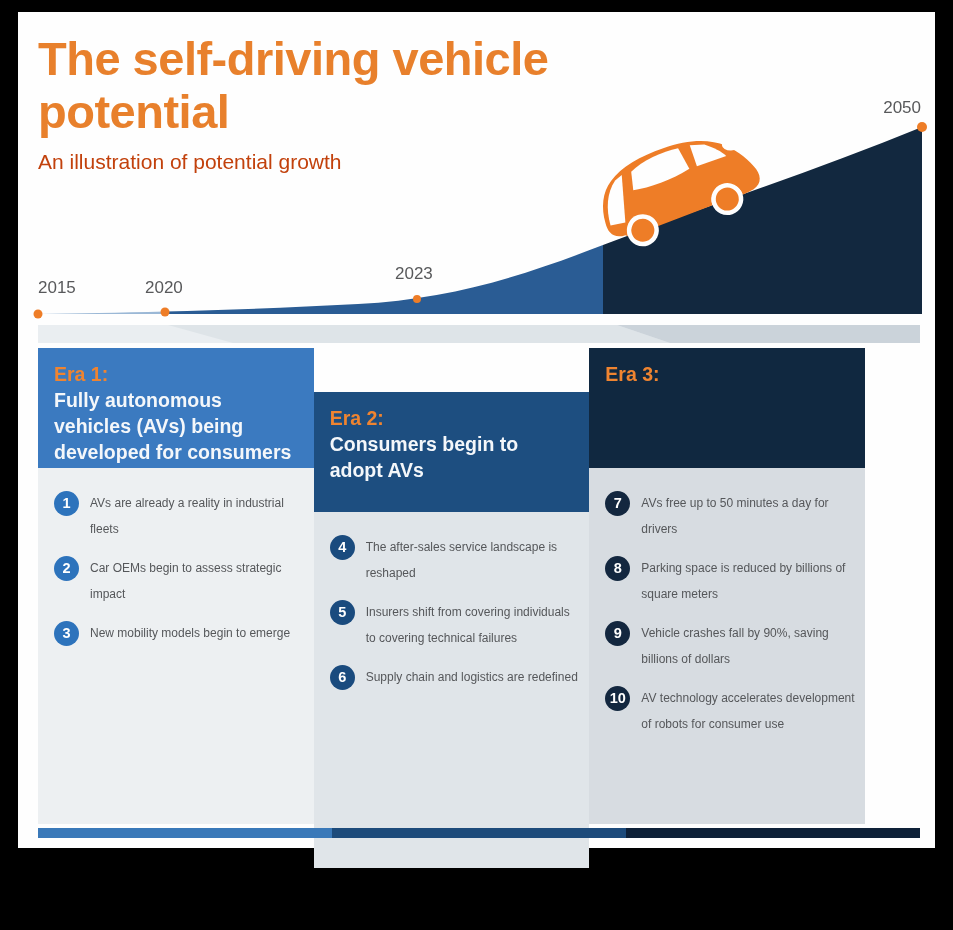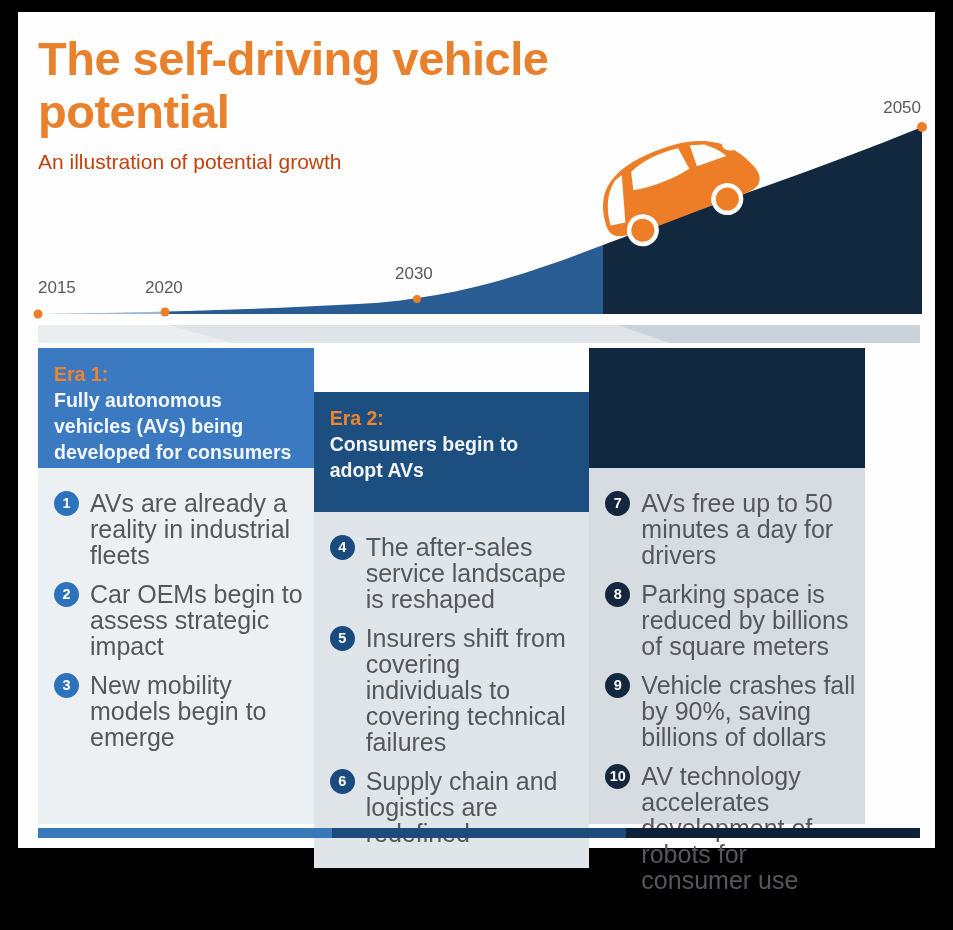--- a/index.html
+++ b/index.html
@@ -67,21 +67,21 @@
     flex: 0 0 25px; width: 25px; height: 25px;
     border-radius: 50%;
     color: #fff; font-size: 14.5px; font-weight: bold;
     text-align: center; line-height: 25px;
     margin-right: 11px; margin-top: 1px;
   }
   .col1 .badge { background: #2d73bc; }
   .col2 .badge { background: #1a4b7e; }
   .col3 .badge { background: #13273f; }
   .item-text {
-    font-size: 25px; line-height: 26px; color: #55575a;
+    font-size: 12px; line-height: 26px; color: #55575a;
     max-width: 234px;
   }
   .bottom-bar {
     position: absolute; left: 20px; top: 816px;
     width: 882px; height: 10px; display: flex;
   }
   .bottom-bar .seg { width: 294px; height: 10px; }
   .seg.s1 { background: #3a79b9; }
   .seg.s2 { background: #1d4b7b; }
   .seg.s3 { background: #0e2138; }
@@ -122,21 +122,21 @@
     <g fill="#ee7d27">
       <circle cx="20" cy="302" r="4.5"></circle>
       <circle cx="147" cy="300" r="4.5"></circle>
       <circle cx="399" cy="287" r="4"></circle>
       <circle cx="904" cy="115" r="5"></circle>
     </g>
   </svg>
 
   <div class="year y2015">2015</div>
   <div class="year y2020">2020</div>
-  <div class="year y2030">2030</div>
+  <div class="year y2030">2023</div>
   <div class="year y2050">2050</div>
 
   <svg class="car" viewBox="0 0 175 95" aria-hidden="true">
     <path fill="#ee7d27" d="M 22 78 C 10 78 6 70 7 60 C 8 44 14 30 26 22 C 40 12 62 8 86 8 C 112 8 132 14 146 26 C 156 35 164 48 167 58 C 170 68 166 76 154 77 L 146 78 A 16 16 0 0 0 114 78 L 56 80 A 16 16 0 0 0 24 80 Z"></path>
     <path fill="#fefefe" d="M 11 64 C 12 47 18 32 30 23 L 38 20 L 26 66 Z"></path>
     <path fill="#fefefe" d="M 44 38 L 48 20 C 62 13 84 11 100 13 L 104 36 C 84 41 60 41 44 38 Z"></path>
     <path fill="#fefefe" d="M 112 14 L 126 18 C 134 24 140 30 143 36 L 112 36 Z"></path>
     <ellipse cx="151" cy="27" rx="9" ry="5.5" fill="#fefefe" transform="rotate(18 151 27)"></ellipse>
     <g>
       <circle cx="40" cy="79" r="16" fill="#fefefe"></circle>
@@ -185,20 +185,21 @@
         </div>
         <div class="item">
           <span class="badge">6</span>
           <span class="item-text">Supply chain and logistics are redefined</span>
         </div>
       </div>
     </section>
 
     <section class="col col3">
       <div class="era-head e3">
+        <span class="era-label">Era 3:</span>
       </div>
       <div class="era-body b3">
         <div class="item">
           <span class="badge">7</span>
           <span class="item-text">AVs free up to 50 minutes a day for drivers</span>
         </div>
         <div class="item">
           <span class="badge">8</span>
           <span class="item-text">Parking space is reduced by billions of square meters</span>
         </div>

